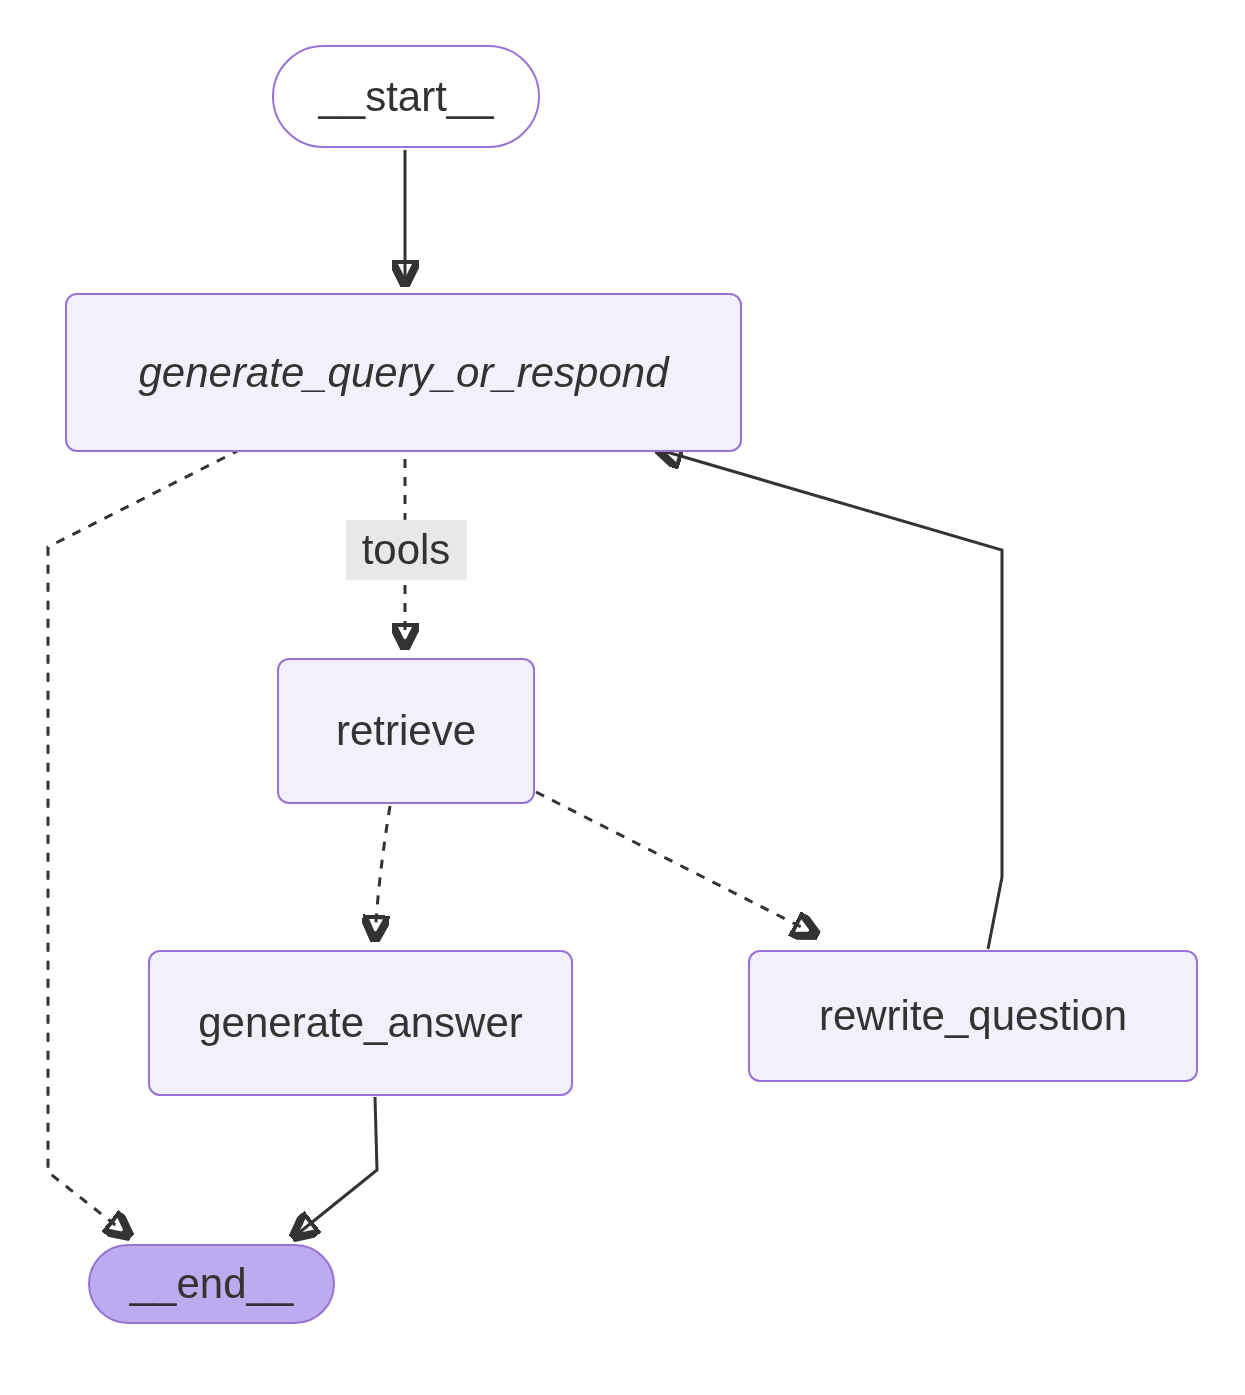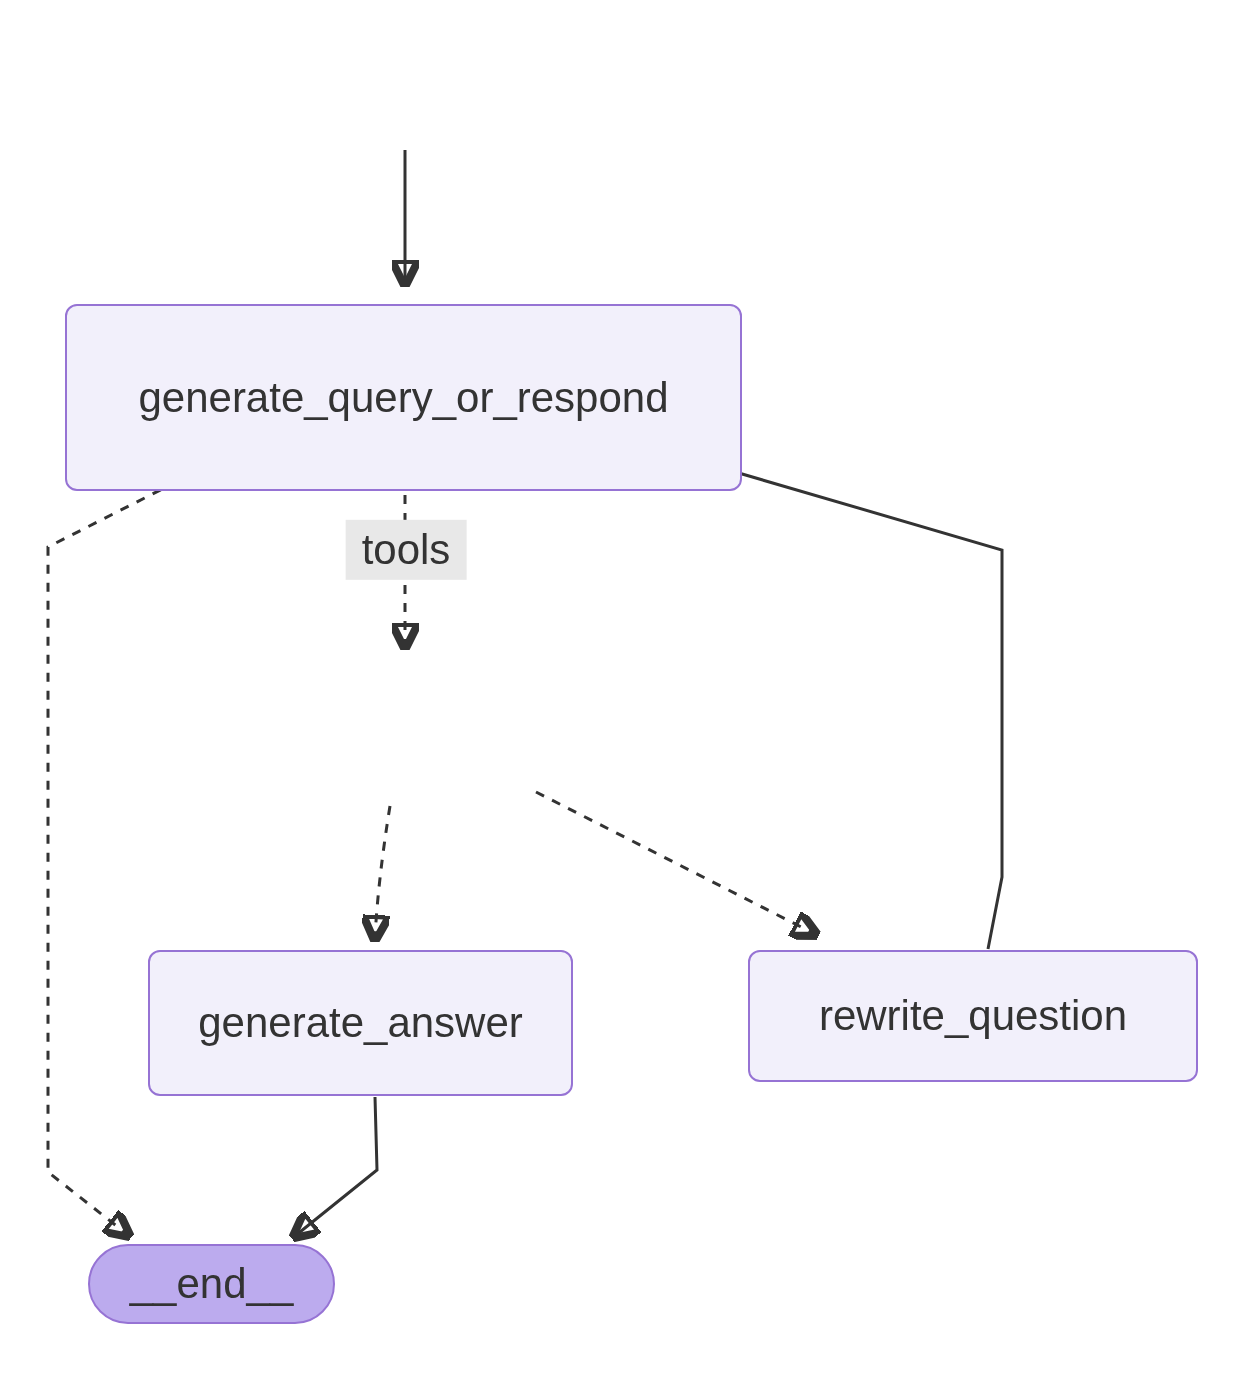--- a/index.html
+++ b/index.html
@@ -53,21 +53,21 @@
     white-space: nowrap;
   }
   .node.stadium {
     border-radius: 52px;
   }
   #node-start {
     left: 272px; top: 45px; width: 268px; height: 103px;
     background: var(--start-fill);
   }
   #node-generate-query-or-respond {
-    left: 65px; top: 304px; width: 677px; height: 187px;
+    left: 65px; top: 293px; width: 677px; height: 159px; font-style: italic;
   }
   #node-retrieve {
     left: 277px; top: 658px; width: 258px; height: 146px;
   }
   #node-generate-answer {
     left: 148px; top: 950px; width: 425px; height: 146px;
   }
   #node-rewrite-question {
     left: 748px; top: 950px; width: 450px; height: 132px;
   }
@@ -106,27 +106,33 @@
 
     <path class="dotted" d="M 390 806 Q 378 880 375 938" marker-end="url(#arrowhead)"></path>
 
     <path class="dotted" d="M 536 792 L 815 934" marker-end="url(#arrowhead)"></path>
 
     <path d="M 375 1097 L 377 1170 L 295 1236" marker-end="url(#arrowhead)"></path>
 
     <path d="M 988 949 L 1002 877 L 1002 550 L 660 450" marker-end="url(#arrowhead)"></path>
   </svg>
 
+  <div class="node stadium" id="node-start">
+    <span>__start__</span>
+  </div>
 
   <div class="node" id="node-generate-query-or-respond">
     <span>generate_query_or_respond</span>
   </div>
 
   <div id="edge-label-tools">tools</div>
 
+  <div class="node" id="node-retrieve">
+    <span>retrieve</span>
+  </div>
 
   <div class="node" id="node-generate-answer">
     <span>generate_answer</span>
   </div>
 
   <div class="node" id="node-rewrite-question">
     <span>rewrite_question</span>
   </div>
 
   <div class="node stadium" id="node-end">

